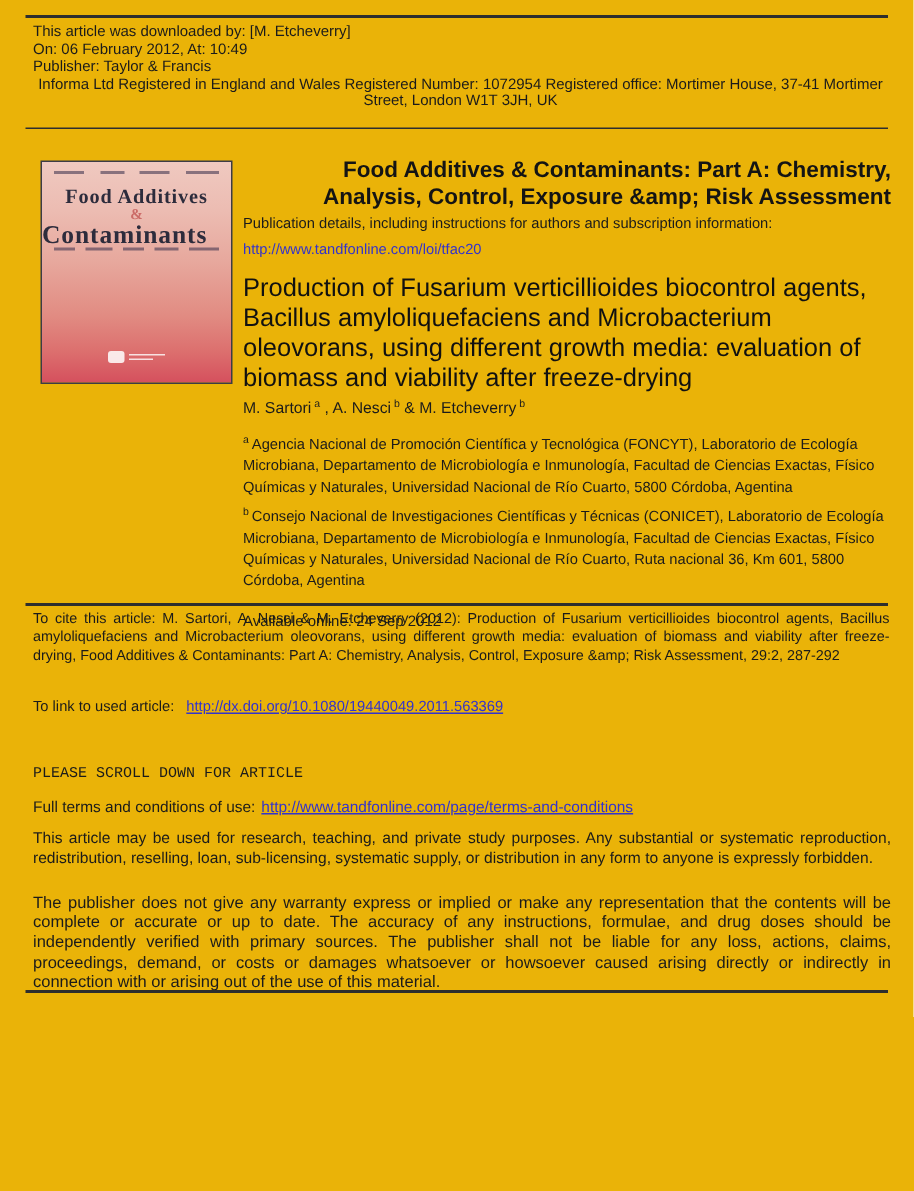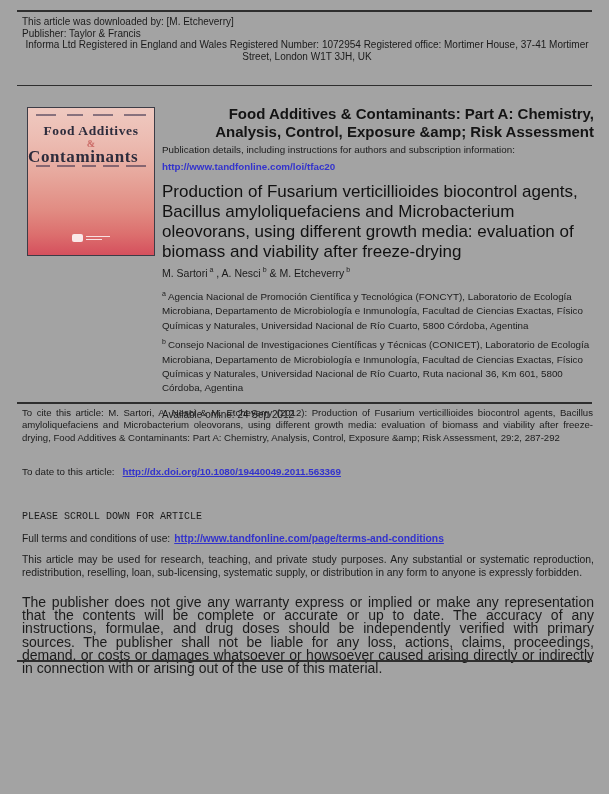--- a/index.html
+++ b/index.html
@@ -1,18 +1,18 @@
 <!DOCTYPE html>
 <html><head>
 <meta charset="utf-8">
 <style>
   html,body{margin:0;padding:0;background:#ffffff;}
   body{font-family:"Liberation Sans","DejaVu Sans",sans-serif;color:#1c1c1c;
        -webkit-font-smoothing:antialiased;}
-  #page{position:relative;width:609px;height:794px;background:#a3a3a3;overflow:hidden;}
+  #page{position:relative;width:609px;height:794px;background:#eab308;overflow:hidden;}
 
   .rule{position:absolute;left:17px;width:575px;height:1.5px;background:#2e2e2e;}
 
   
   #header-block{position:absolute;left:22px;top:16px;width:570px;
     font-size:10px;line-height:11.6px;color:#1b1b1b;}
   #header-block .wrapline{text-align:center;}
 
   
   #cover{position:absolute;left:27px;top:107px;width:128px;height:149px;
@@ -33,21 +33,21 @@
     display:flex;align-items:center;gap:3px;}
   #tandf-logo .logo-mark{width:11px;height:8px;border-radius:2px;background:rgba(255,255,255,0.85);}
   #tandf-logo .logo-lines div{height:1.5px;background:rgba(255,255,255,0.8);margin:1.5px 0;}
   #tandf-logo .logo-lines .l1{width:24px;}
   #tandf-logo .logo-lines .l2{width:16px;}
 
   
   #right-col{position:absolute;left:162px;top:105px;width:432px;}
   #journal-title{font-size:15px;line-height:18px;font-weight:700;color:#141414;text-align:right;}
   #pub-details{margin-top:3px;font-size:9.8px;line-height:12px;color:#1b1b1b;}
-  .link{color:#3333cc;text-decoration:none;cursor:pointer;font-weight:bold;}
+  .link{color:#3333cc;text-decoration:none;cursor:pointer;}
   .link.underlined{text-decoration:underline;}
   #journal-link{display:inline-block;font-size:9.8px;line-height:12px;}
   #article-title{margin-top:8px;font-size:17px;line-height:20px;font-weight:400;color:#111111;}
   #author-line{margin-top:4px;font-size:10.5px;color:#1b1b1b;}
   #author-line sup{font-size:7px;margin-left:2px;}
   .affiliation{margin-top:8px;font-size:9.8px;line-height:14.4px;color:#1b1b1b;}
   .affiliation.second{margin-top:2px;}
   .affiliation sup{font-size:7px;margin-right:2px;}
   #available-online{margin-top:13px;font-size:10px;color:#1b1b1b;}
 
@@ -57,31 +57,32 @@
   #link-line{position:absolute;left:22px;top:466px;font-size:9.8px;color:#1b1b1b;}
   #link-line .link{margin-left:8px;}
 
   
   #scroll-note{position:absolute;left:22px;top:511px;font-size:10px;color:#1b1b1b;font-family:Liberation Mono, monospace;}
   #terms-line{position:absolute;left:22px;top:533px;font-size:10.3px;color:#1b1b1b;}
   #terms-line .link{margin-left:4px;}
   #usage-paragraph{position:absolute;left:22px;top:553px;width:572px;
     font-size:10.4px;line-height:13.2px;text-align:justify;color:#1b1b1b;}
   #warranty-paragraph{position:absolute;left:22px;top:596px;width:572px;
-    font-size:14px;line-height:13.2px;text-align:justify;color:#1b1b1b;}
+    font-size:11px;line-height:13.2px;text-align:justify;color:#1b1b1b;}
 </style>
 </head>
 <body>
 
 <div id="page">
 
   <div class="rule" style="top:10px;"></div>
 
   <div id="header-block">
     <div>This article was downloaded by: [M. Etcheverry]</div>
+    <div>On: 06 February 2012, At: 10:49</div>
     <div>Publisher: Taylor &amp; Francis</div>
     <div class="wrapline">Informa Ltd Registered in England and Wales Registered Number: 1072954 Registered office: Mortimer House, 37-41 Mortimer Street, London W1T 3JH, UK</div>
   </div>
 
   <div class="rule" style="top:84.5px;"></div>
 
   <div id="cover">
     <div class="cover-meta-row" style="top:6px;">
       <div class="cover-dash" style="width:20px;"></div>
       <div class="cover-dash" style="width:16px;"></div>
@@ -120,21 +121,21 @@
       <sup>b</sup><span>Consejo Nacional de Investigaciones Científicas y Técnicas (CONICET), Laboratorio de Ecología Microbiana, Departamento de Microbiología e Inmunología, Facultad de Ciencias Exactas, Físico Químicas y Naturales, Universidad Nacional de Río Cuarto, Ruta nacional 36, Km 601, 5800 Córdoba, Agentina</span>
     </div>
     <div id="available-online">Available online: 24 Sep 2012</div>
   </div>
 
   <div class="rule" style="top:402px;"></div>
 
   <div id="citation-text">To cite this article: M. Sartori, A. Nesci &amp; M. Etcheverry (2012): Production of Fusarium verticillioides biocontrol agents, Bacillus amyloliquefaciens and Microbacterium oleovorans, using different growth media: evaluation of biomass and viability after freeze-drying, Food Additives &amp; Contaminants: Part A: Chemistry, Analysis, Control, Exposure &amp;amp; Risk Assessment, 29:2, 287-292</div>
 
   <div id="link-line">
-    <span>To date to this article:</span><a class="link underlined">http://dx.doi.org/10.1080/19440049.2011.563369</a>
+    <span>To link to used article:</span><a class="link underlined">http://dx.doi.org/10.1080/19440049.2011.563369</a>
   </div>
 
   <div id="scroll-note">PLEASE SCROLL DOWN FOR ARTICLE</div>
 
   <div id="usage-paragraph">This article may be used for research, teaching, and private study purposes. Any substantial or systematic reproduction, redistribution, reselling, loan, sub-licensing, systematic supply, or distribution in any form to anyone is expressly forbidden.</div>
 
   <div id="terms-line">
     <span>Full terms and conditions of use:</span><a class="link underlined">http://www.tandfonline.com/page/terms-and-conditions</a>
   </div>
   <div id="warranty-paragraph">The publisher does not give any warranty express or implied or make any representation that the contents will be complete or accurate or up to date. The accuracy of any instructions, formulae, and drug doses should be independently verified with primary sources. The publisher shall not be liable for any loss, actions, claims, proceedings, demand, or costs or damages whatsoever or howsoever caused arising directly or indirectly in connection with or arising out of the use of this material.</div>

